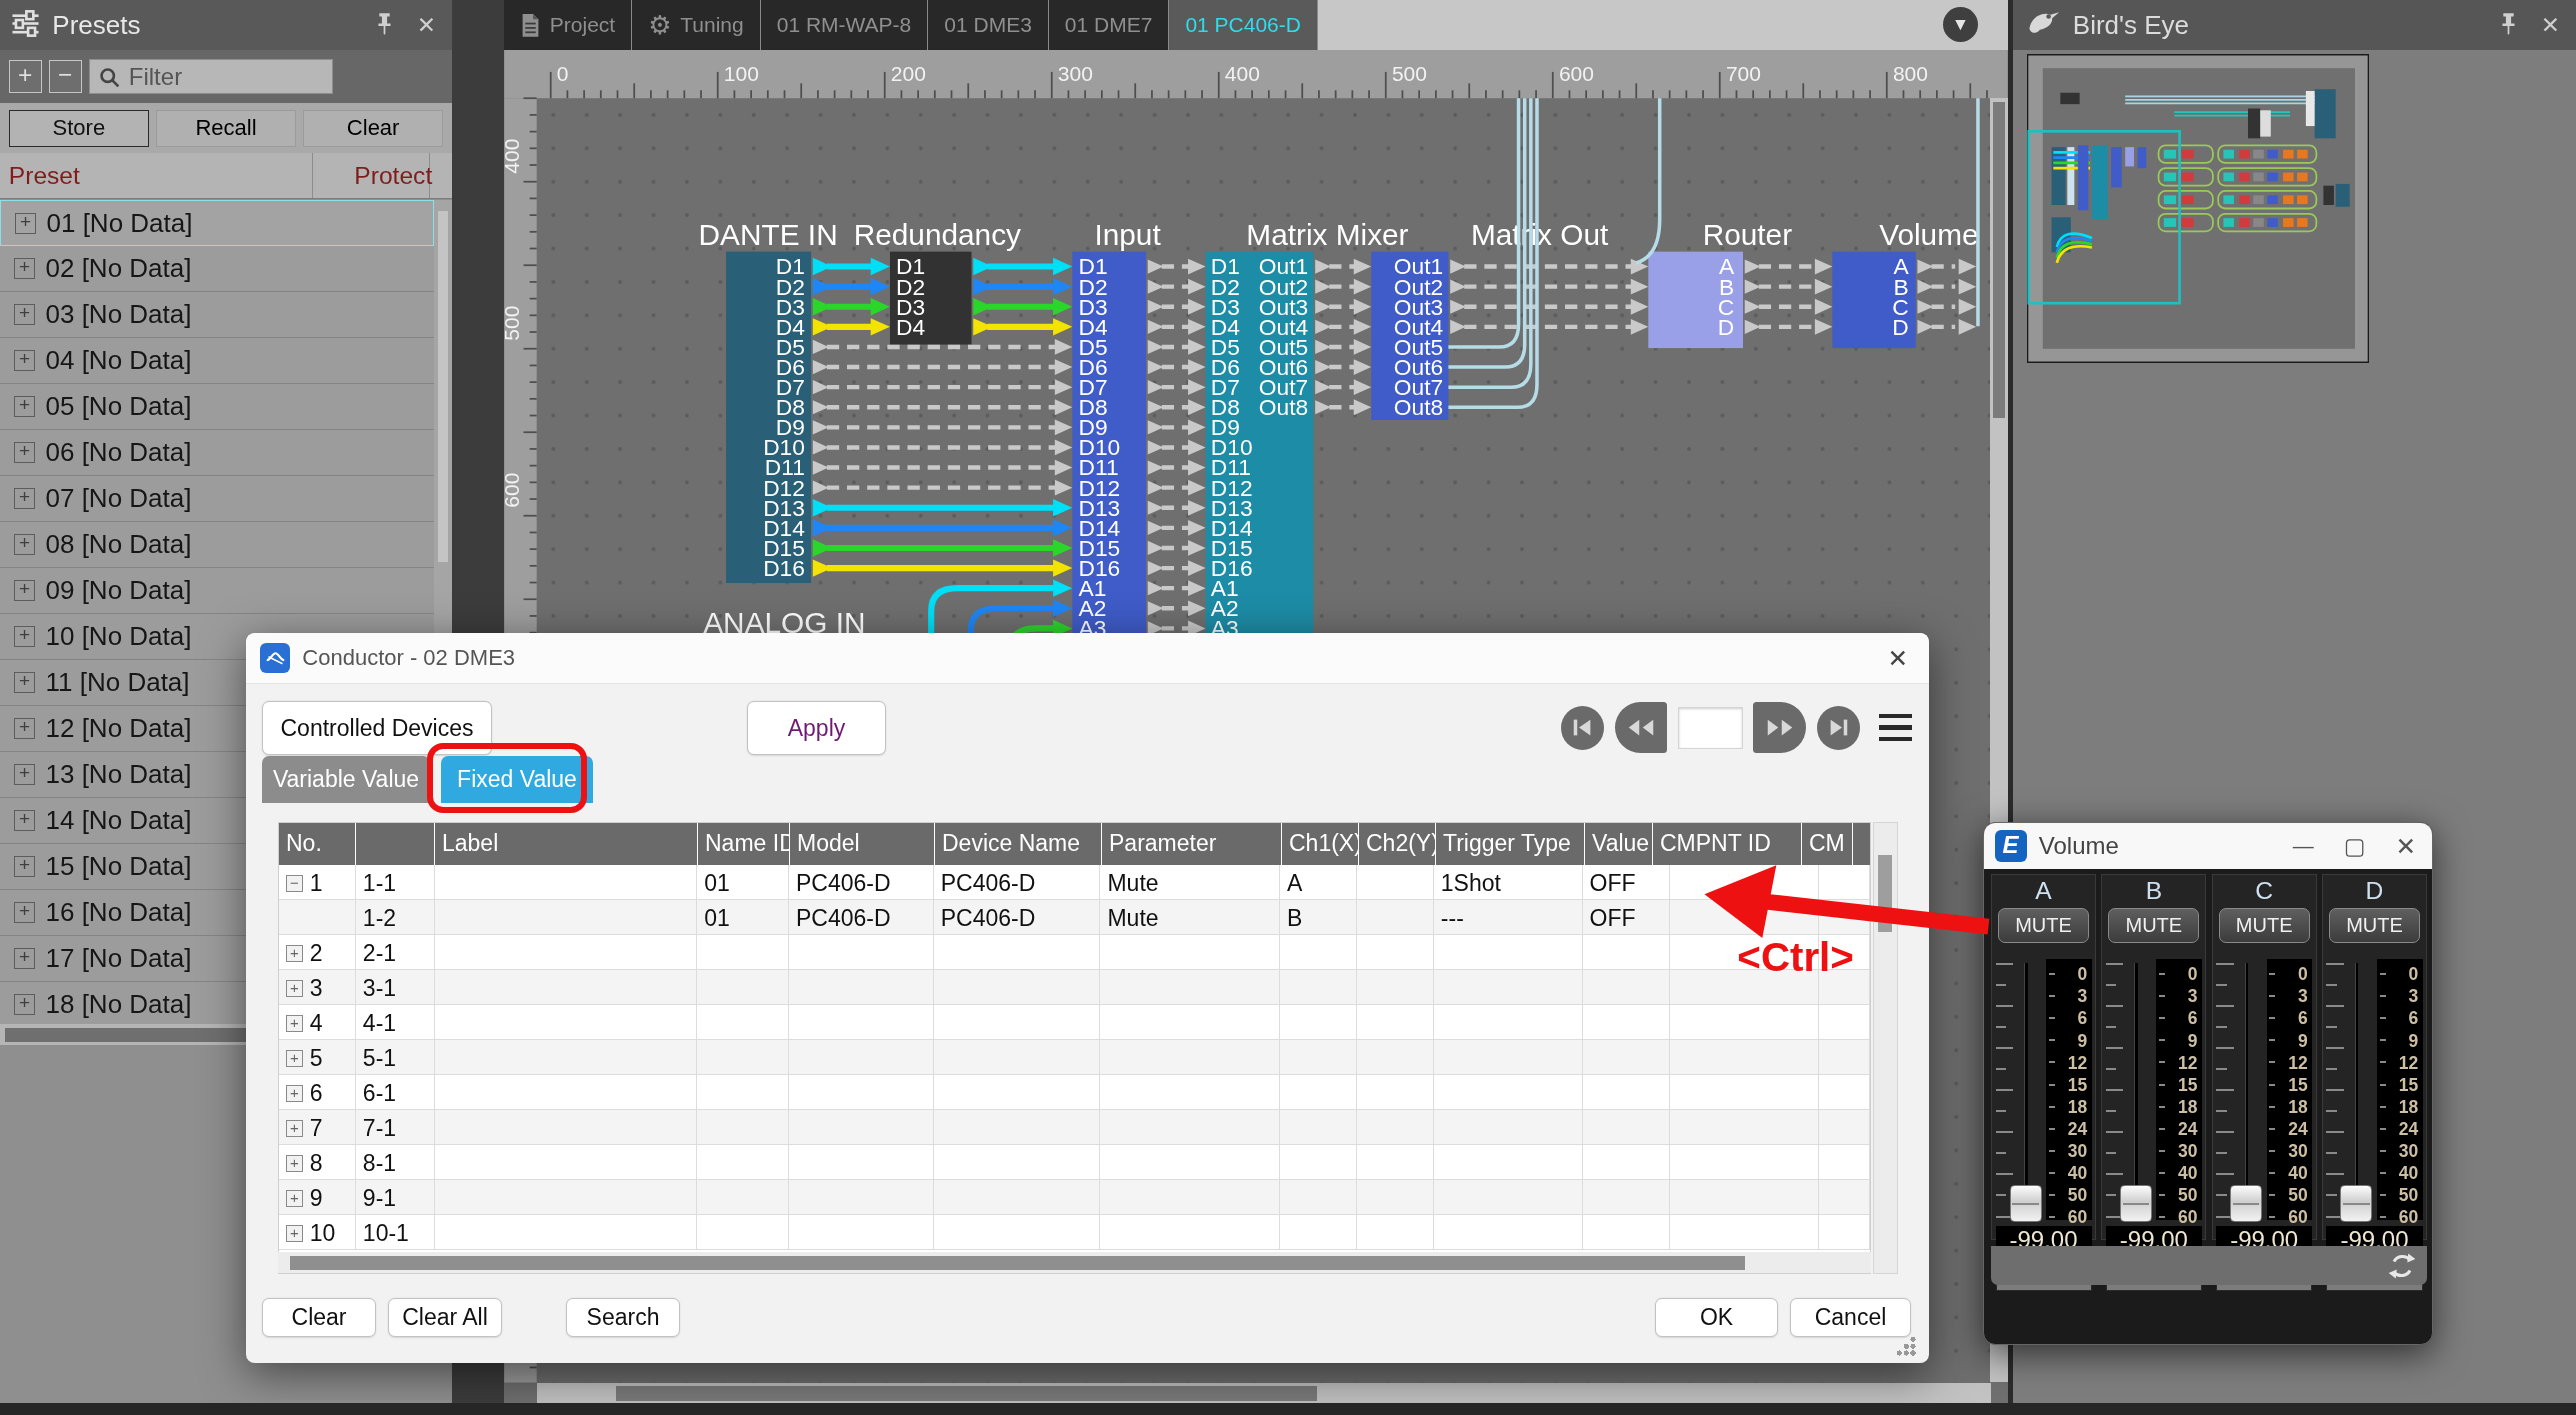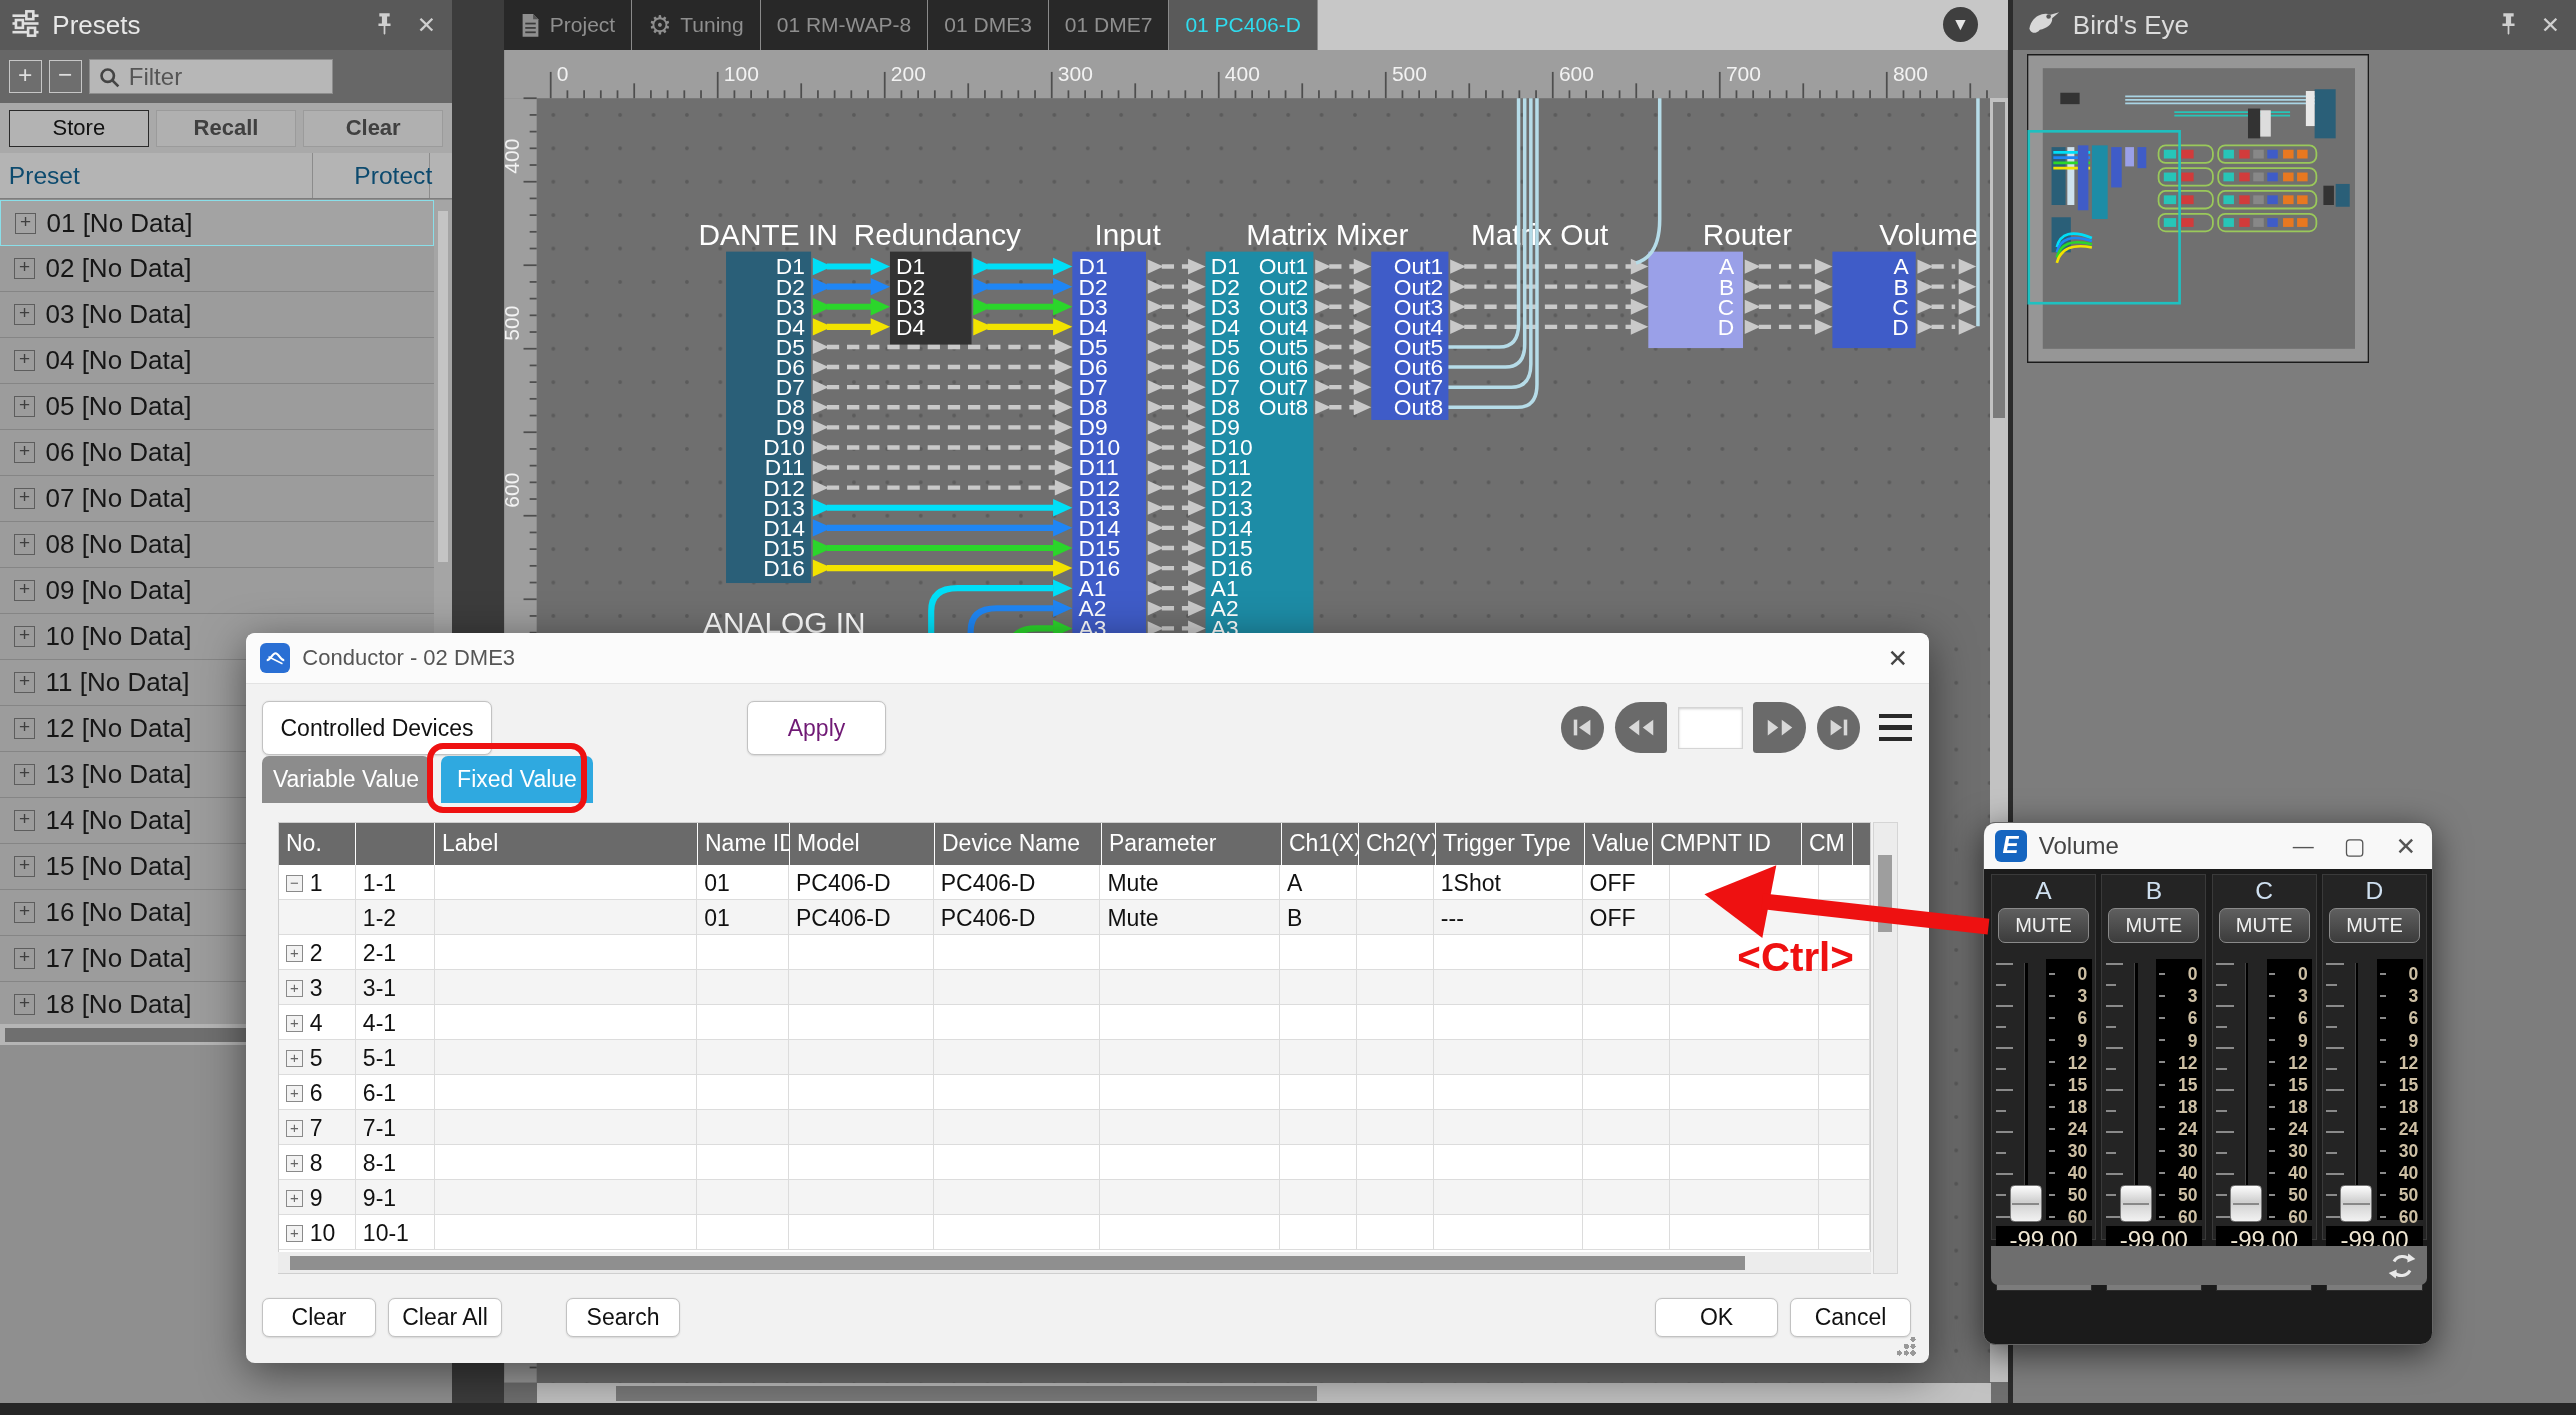--- a/index.html
+++ b/index.html
@@ -19,23 +19,23 @@
     font-size:24.6px; line-height:28px; text-align:center; background:#6e6e6e; }
   .filter-box { position:relative; width:244px; height:35px; }
   .filter-box input { width:100%; height:100%; background:#b7b7b7; border:0.9px solid #8d8d8d;
     font-size:24px; color:#333; padding-left:39px; outline:none; }
   .filter-box input::placeholder { color:#555; }
   .filter-glyph { position:absolute; left:8.8px; top:7px; }
   .pp-actions { left:0; top:103px; width:452px; height:50px; background:#a9a9a9;
     display:flex; align-items:center; gap:7px; padding:0 8.8px; }
   .pp-actions .act { flex:1; height:37px; font-size:22px; display:flex; align-items:center; justify-content:center; }
   .act-store { background:#b3b3b3; border:1.8px solid #2a2a2a; color:#111; }
-  .act-dis { background:#b0b0b0; border:0.9px solid #9b9b9b; color:#404040;font-weight:bold; }
+  .act-dis { background:#b0b0b0; border:0.9px solid #9b9b9b; color:#000000; }
   .pp-header { left:0; top:153px; width:452px; height:46px; background:#b4b4b4;
-    display:flex; font-size:24.6px; color:#0c4a6e; border-bottom:1.8px solid #7d7d7d; }
+    display:flex; font-size:24.6px; color:#7f1d1d; border-bottom:1.8px solid #7d7d7d; }
   .pp-h-preset { width:313px; padding:8.8px 0 0 8.8px; border-right:1.8px solid #8c8c8c; }
   .pp-h-protect { width:81px; padding:8.8px 0 0 5.3px; border-right:1.8px solid #8c8c8c;margin-left:36px; }
   #preset-list { left:0; top:200px; width:434px; height:824px; overflow:hidden; }
   .preset-row { position:relative; width:100%; height:46px; background:#9c9c9c;
     border-bottom:0.9px solid #858585; display:flex; align-items:center; }
   .preset-row.sel { background:#a3a3a3; border:1.8px solid #8adfe9; }
   .expander { width:21px; height:21px; border:1.8px solid #5d5d5d; color:#3f3f3f; margin-left:14px;
     font-size:19px; line-height:16.7px; text-align:center; background:transparent; flex:0 0 auto; }
   .preset-label { font-size:26px; color:#161616; margin-left:10.5px; white-space:nowrap; }
   .pp-vscroll { left:434px; top:200px; width:17.5px; height:824px; background:#a5a5a5; }

